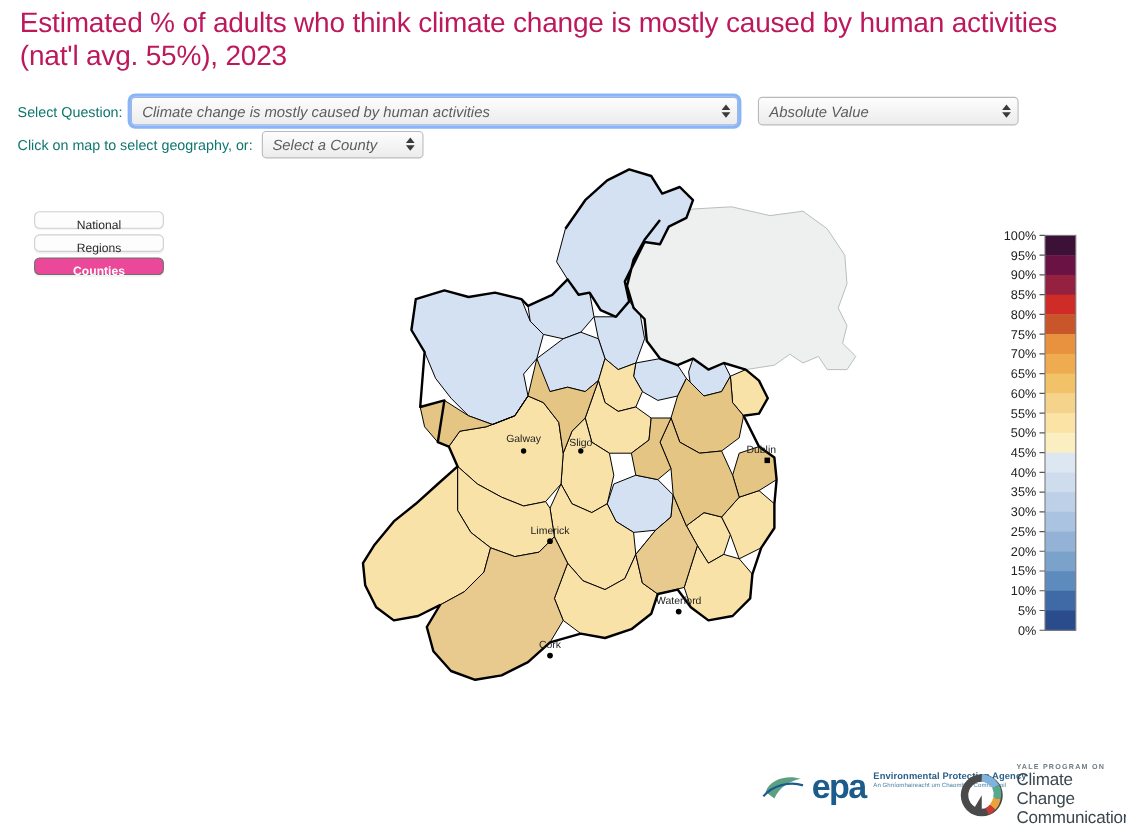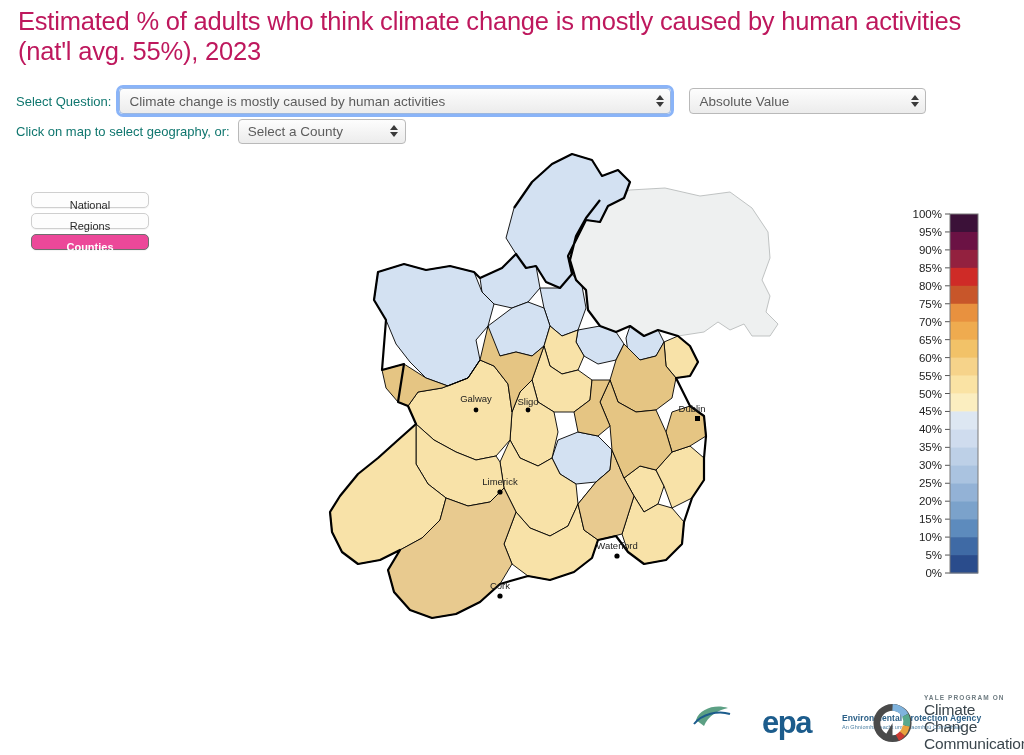--- a/index.html
+++ b/index.html
@@ -59,20 +59,21 @@
     height: 24px;
     border: 1px solid #b9b9b9;
     border-radius: 4px;
     background: linear-gradient(#fdfdfd, #ececec);
     color: #5c5c5c;
     font-size: 13.5px;
     padding: 0 22px 0 9px;
     white-space: nowrap;
     overflow: hidden;
     user-select: none;
+    font-style: italic;
   }
   .sel .spin {
     position: absolute;
     right: 6px;
     top: 50%;
     transform: translateY(-50%);
     width: 9px;
     height: 16px;
     display: flex;
     flex-direction: column;
@@ -98,21 +99,21 @@
     outline-offset: 0px;
     border-color: #9bb7e0;
   }
   #sel-metric {
     margin-left: 18px;
     width: 237px;
     height: 26px;
   }
   #sel-county {
     margin-left: 8px;
-    width: 168px;
+    width: 147px;
     height: 25px;
   }
 
   
   #geo-buttons {
     position: absolute;
     left: 31px;
     top: 192px;
     width: 120px;
   }
@@ -174,21 +175,21 @@
   }
 
   
   #footer {
     position: absolute;
     left: 690px;
     top: 694px;
     width: 330px;
     height: 58px;
   }
-  .epa-block { position: absolute; left: 0; top: 6px; display: flex; align-items: center; gap: 24px; }
+  .epa-block { position: absolute; left: 0; top: 6px; display: flex; align-items: flex-start; }
   .epa-word  {
     font-family: "Liberation Sans", sans-serif;
     font-size: 31px;
     font-weight: 700;
     color: #1c5c8c;
     letter-spacing: -1.5px;
     line-height: 30px;
   }
   .epa-text { margin-left: 7px; margin-bottom: 3px; }
   .epa-t1 { font-size: 8.5px; color: #2a5f87; font-weight: 600; letter-spacing: 0.1px;}

